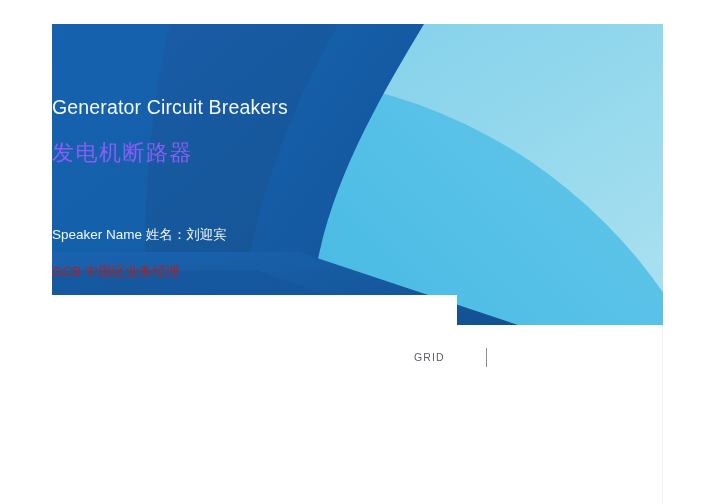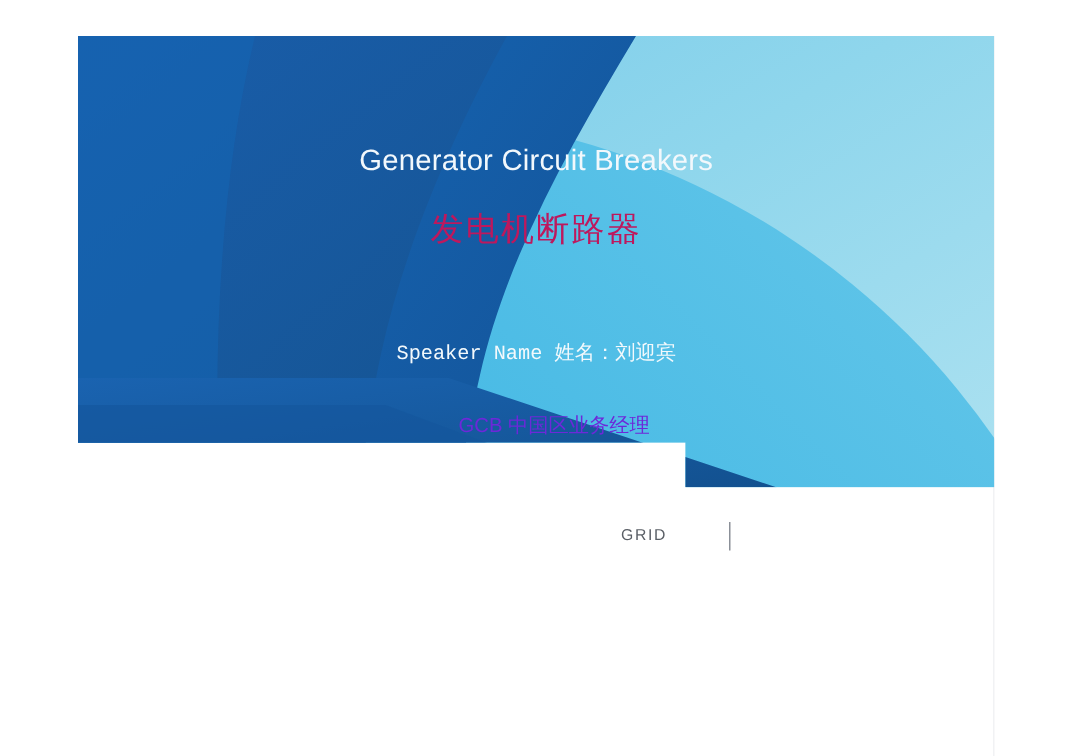--- a/index.html
+++ b/index.html
@@ -50,51 +50,48 @@
     width: 611px;
     height: 301px;
     display: block;
   }
 
   
   .banner-text {
     position: absolute;
     left: 0;
     width: 611px;
-    text-align: center;
     color: #ffffff;
     white-space: nowrap;
     pointer-events: none;
   }
   #title-en {
     top: 72px;
     font-size: 19.5px;
     letter-spacing: .15px;
     color: #f2f8fc;
   }
   #title-zh {
     top: 114px;
     font-size: 22px;
     letter-spacing: 1.5px;
-    color: #be185d;
+    color: #8b5cf6;
     padding-right: 14px;
   }
   #speaker-name {
     top: 202px;
     font-size: 13.5px;
     color: #f3f9fc;
     padding-right: 4px;
-    font-family: Liberation Mono, monospace;
   }
   #speaker-role {
-    top: 251px;
+    top: 239px;
     font-size: 13.5px;
-    color: #6d28d9;
+    color: #b91c1c;
     padding-right: 4px;
-    padding-left: 12px;
   }
   #event-date {
     top: 268px;
     font-size: 12.5px;
     color: #f3f9fc;
     padding-right: 6px;
   }
 
   
   #grid-mark {

